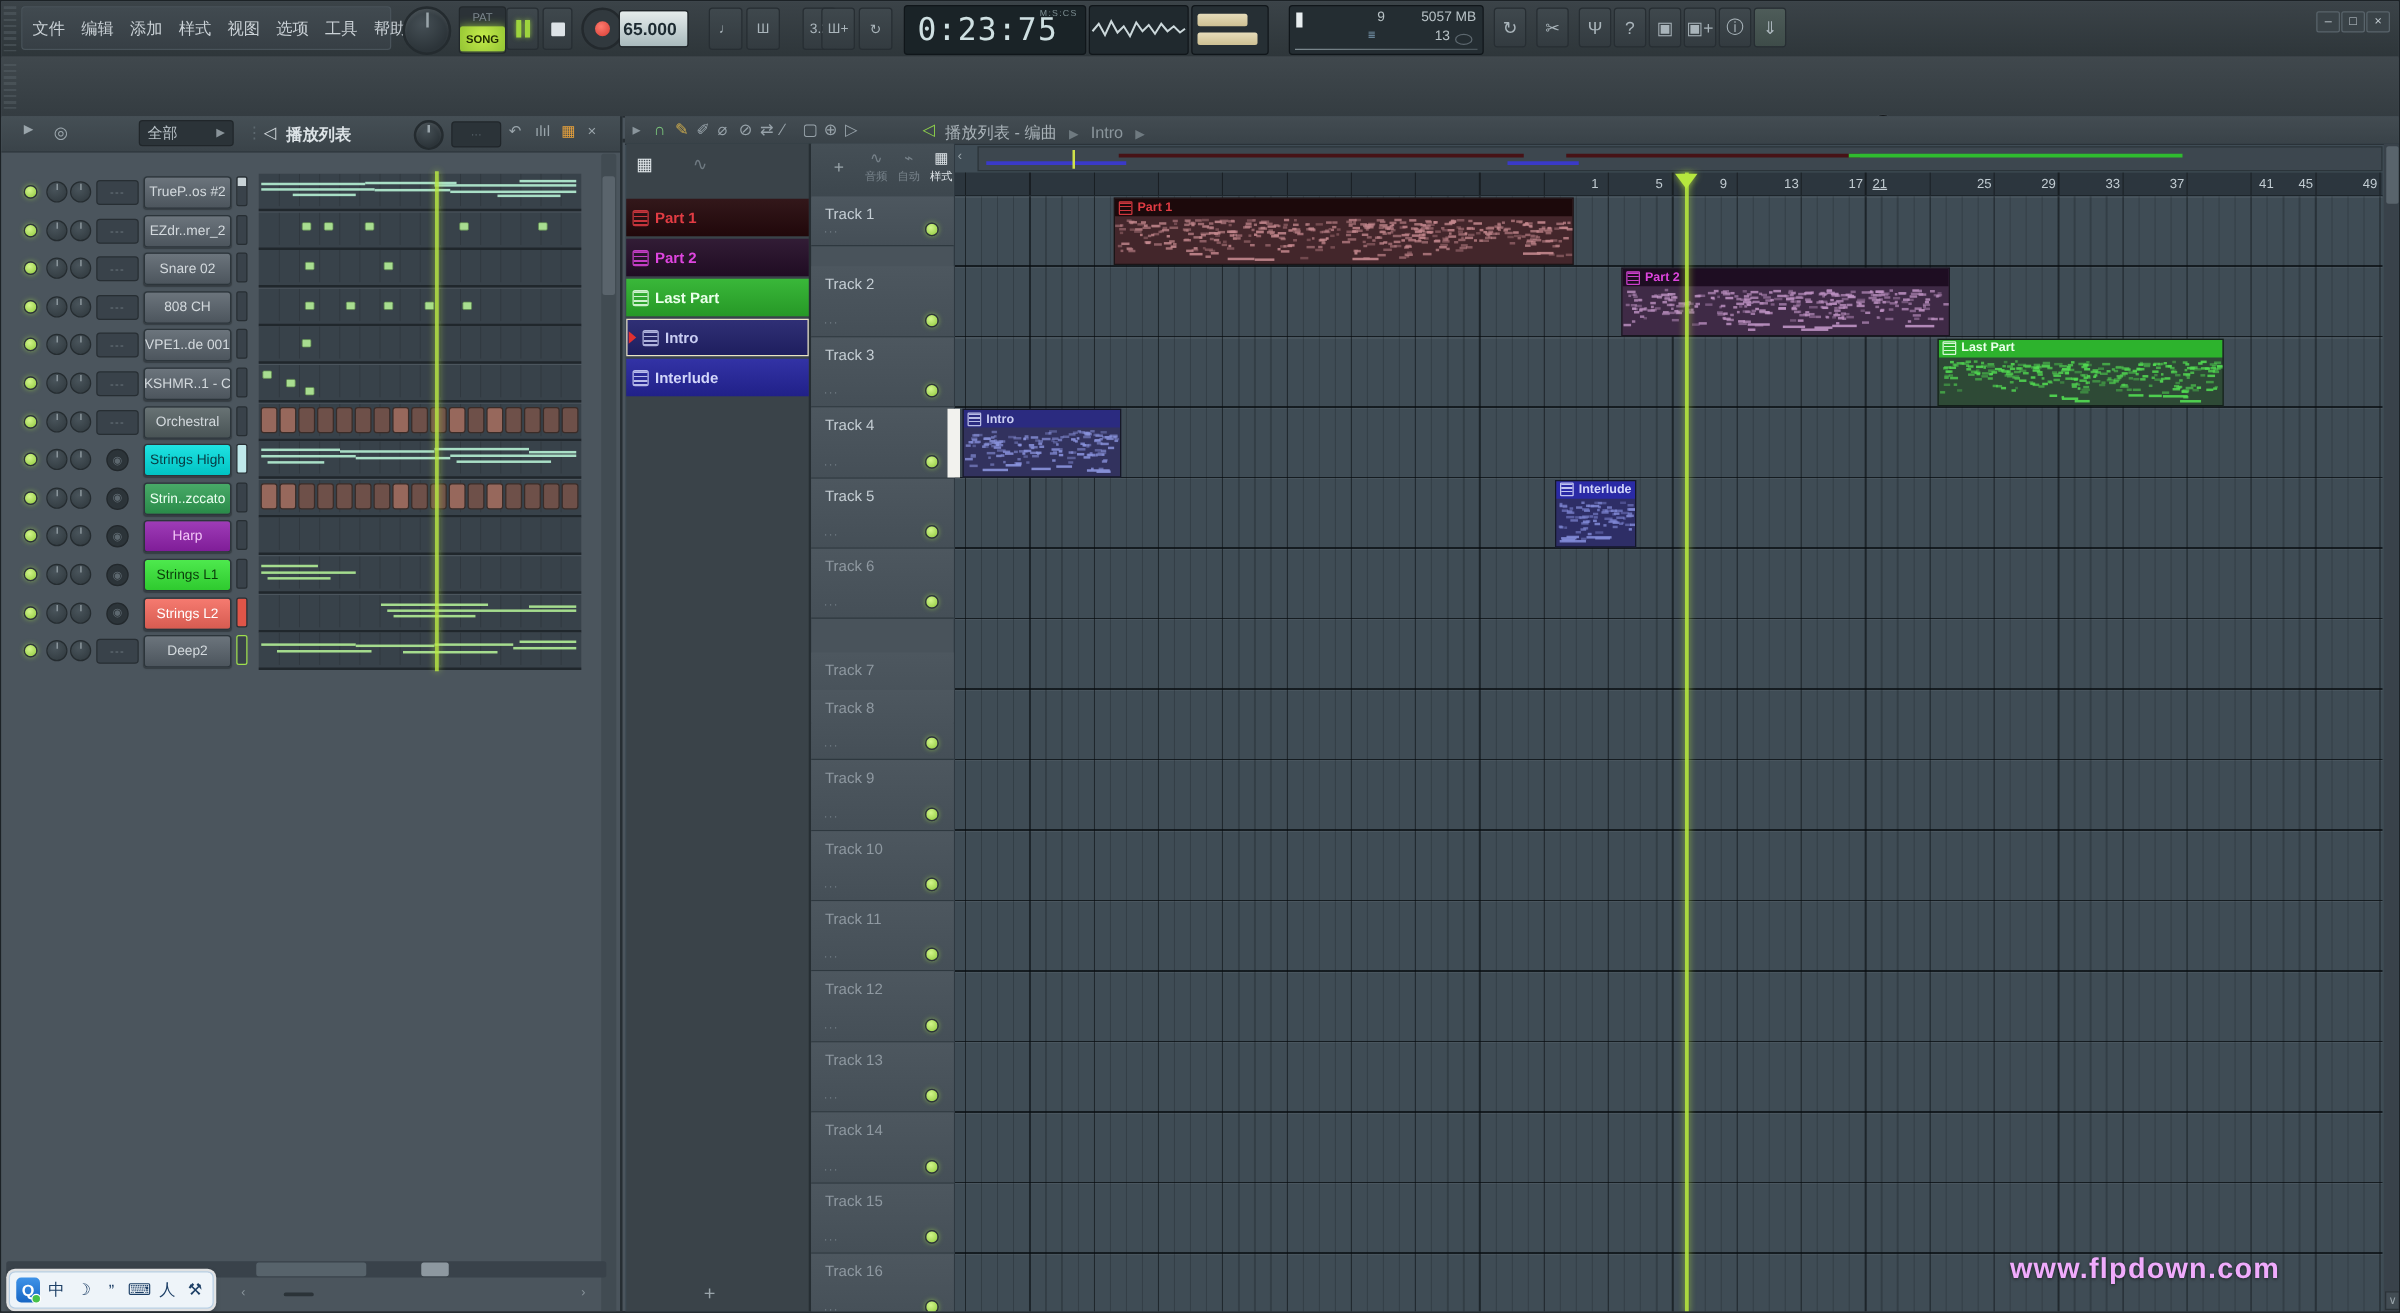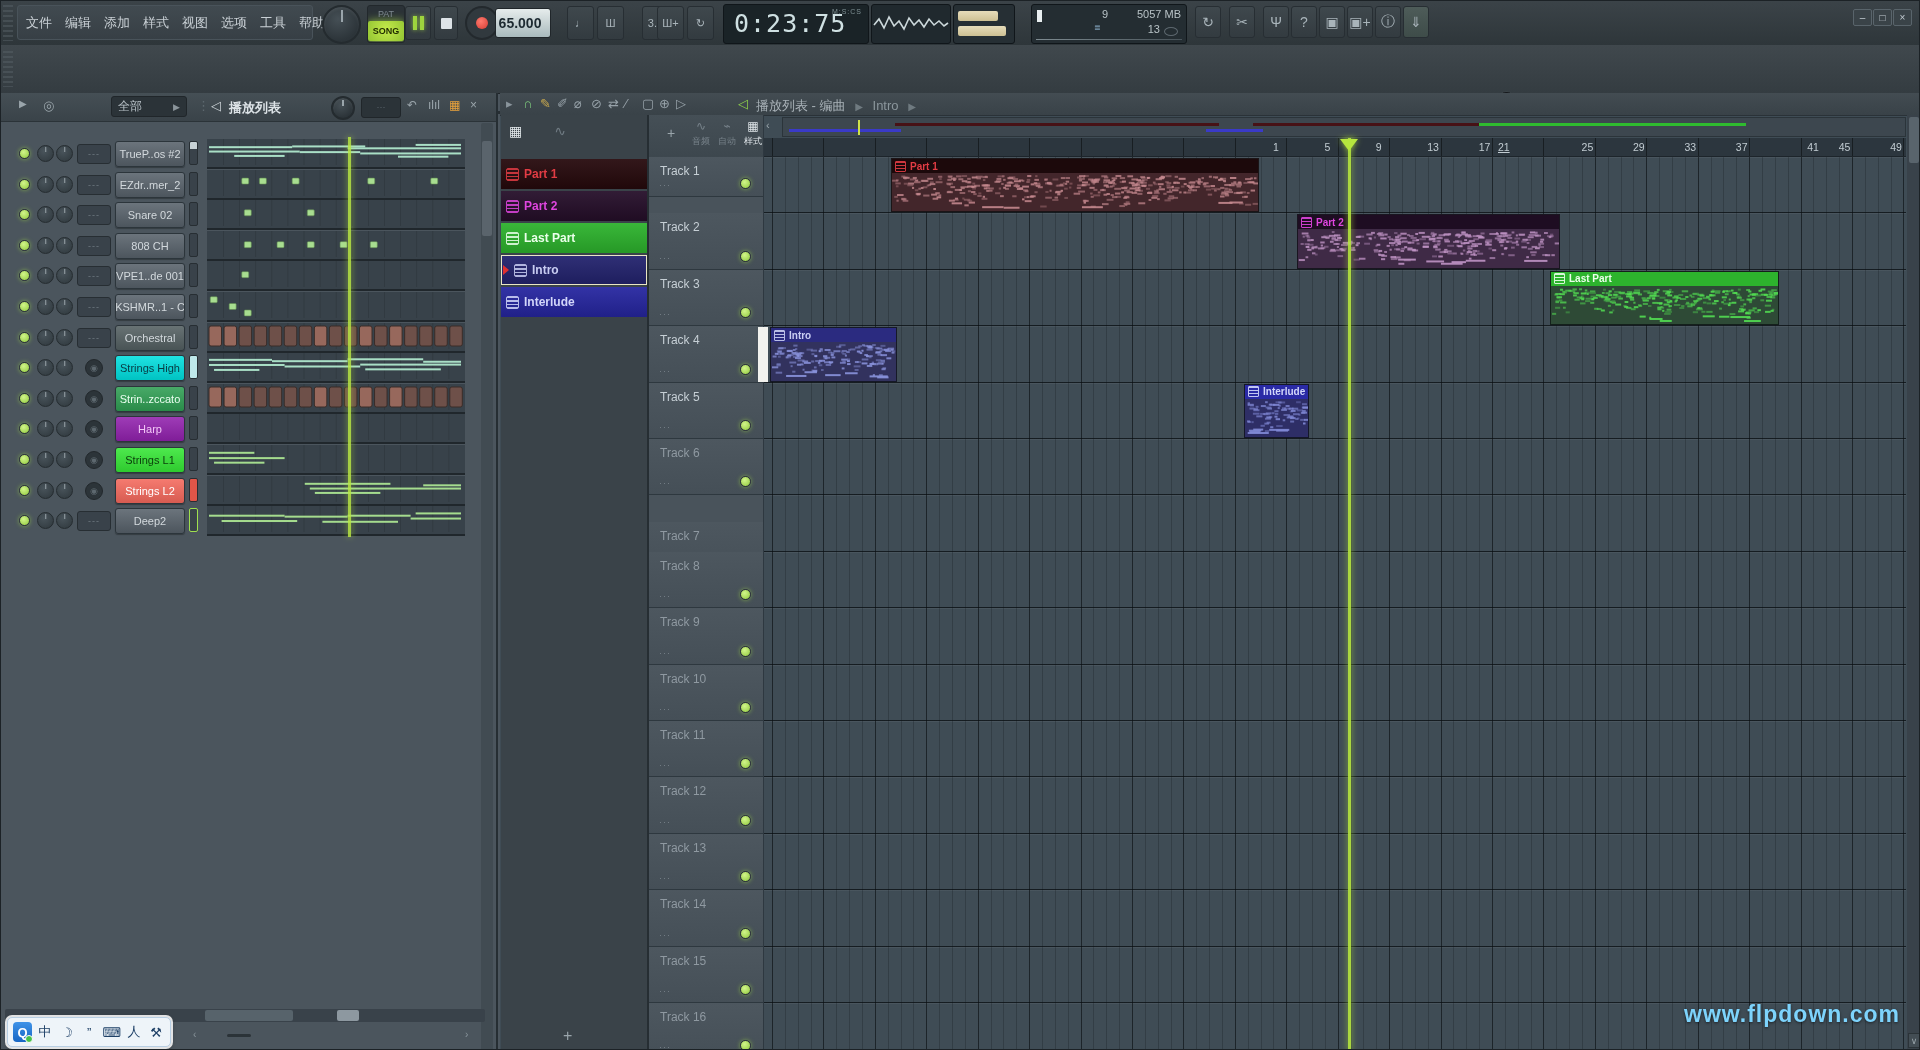--- a/index.html
+++ b/index.html
@@ -153,21 +153,21 @@
   #pl-vscroll .btn{position:absolute;left:1px;bottom:3px;width:12px;height:15px;background:#434d54;border:1px solid #2b3338;
         color:#9aa5ab;font-size:9px;display:flex;align-items:center;justify-content:center;box-sizing:border-box;}
   
   #ime-bar{position:absolute;left:6px;top:1016px;width:164px;height:30px;background:#eef4f9;border:1px solid #b8cfe4;
         border-radius:5px;box-shadow:0 0 0 2px rgba(255,255,255,.85),0 2px 5px rgba(0,0,0,.4);display:flex;align-items:center;
         padding:0 5px;gap:4px;box-sizing:border-box;}
   .ime-ico{width:19px;height:20px;display:flex;align-items:center;justify-content:center;color:#1d3f66;font-size:13px;}
   #ime-q{width:20px;height:20px;border-radius:4px;background:linear-gradient(#3f93e8,#1766c4);color:#fff;font-weight:bold;
         font-size:13px;display:flex;align-items:center;justify-content:center;position:relative;}
   #ime-q:after{content:"";position:absolute;right:-1px;bottom:-1px;width:6px;height:6px;border-radius:50%;background:#46c24a;border:1px solid #fff;}
-  #watermark{position:absolute;left:1683px;top:1000px;font-size:23px;font-weight:bold;color:#7dd3fc;
+  #watermark{position:absolute;left:1607px;top:1000px;font-size:23px;font-weight:bold;color:#f0abfc;
         text-shadow:0 1px 3px rgba(0,0,0,.55);letter-spacing:1px;}
   svg{display:block;}
 </style>
 </head>
 <body>
 
 <div id="root">
 
   <div id="row1">
     <div class="grip"></div>

